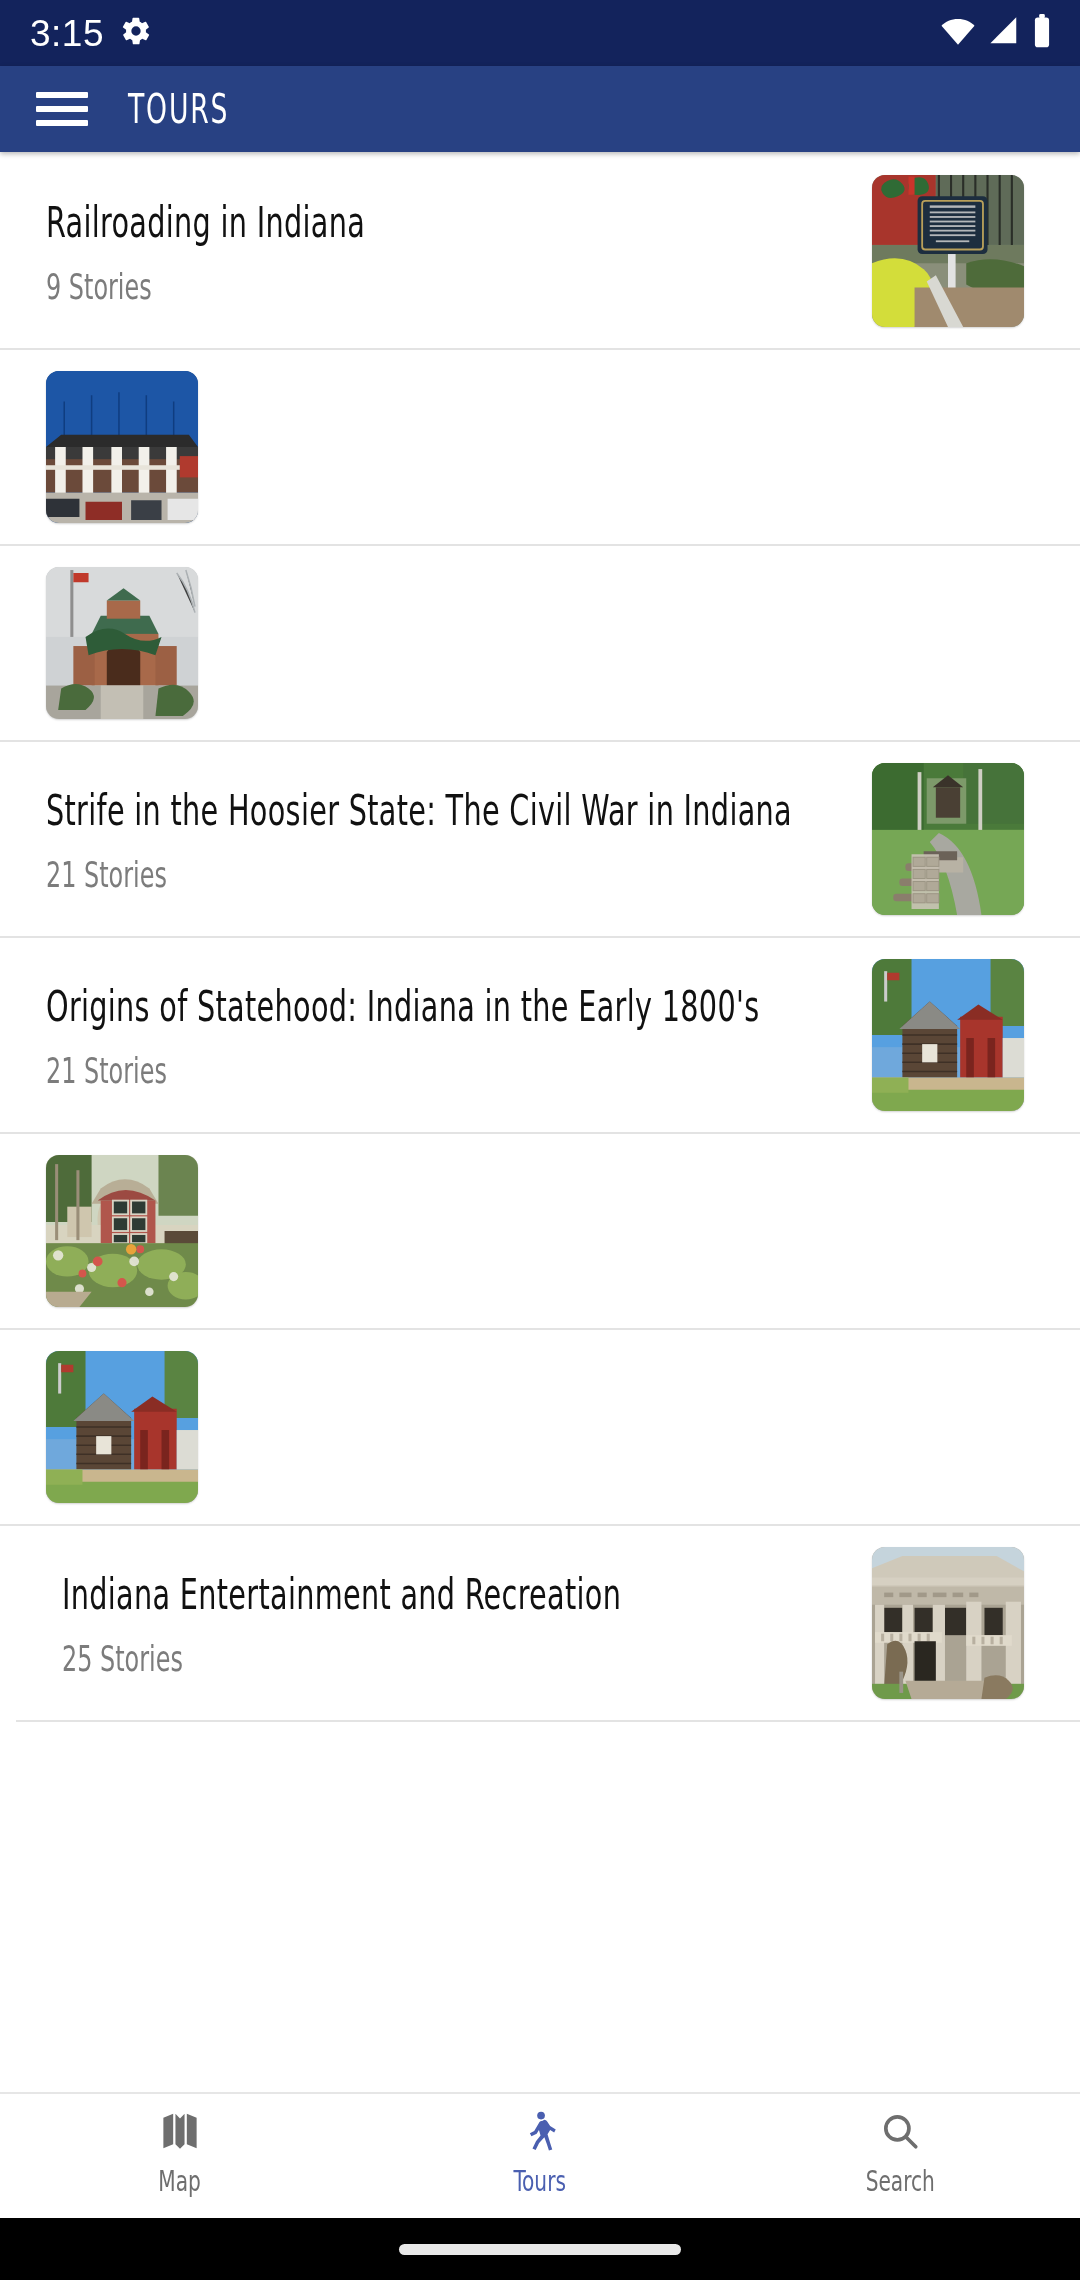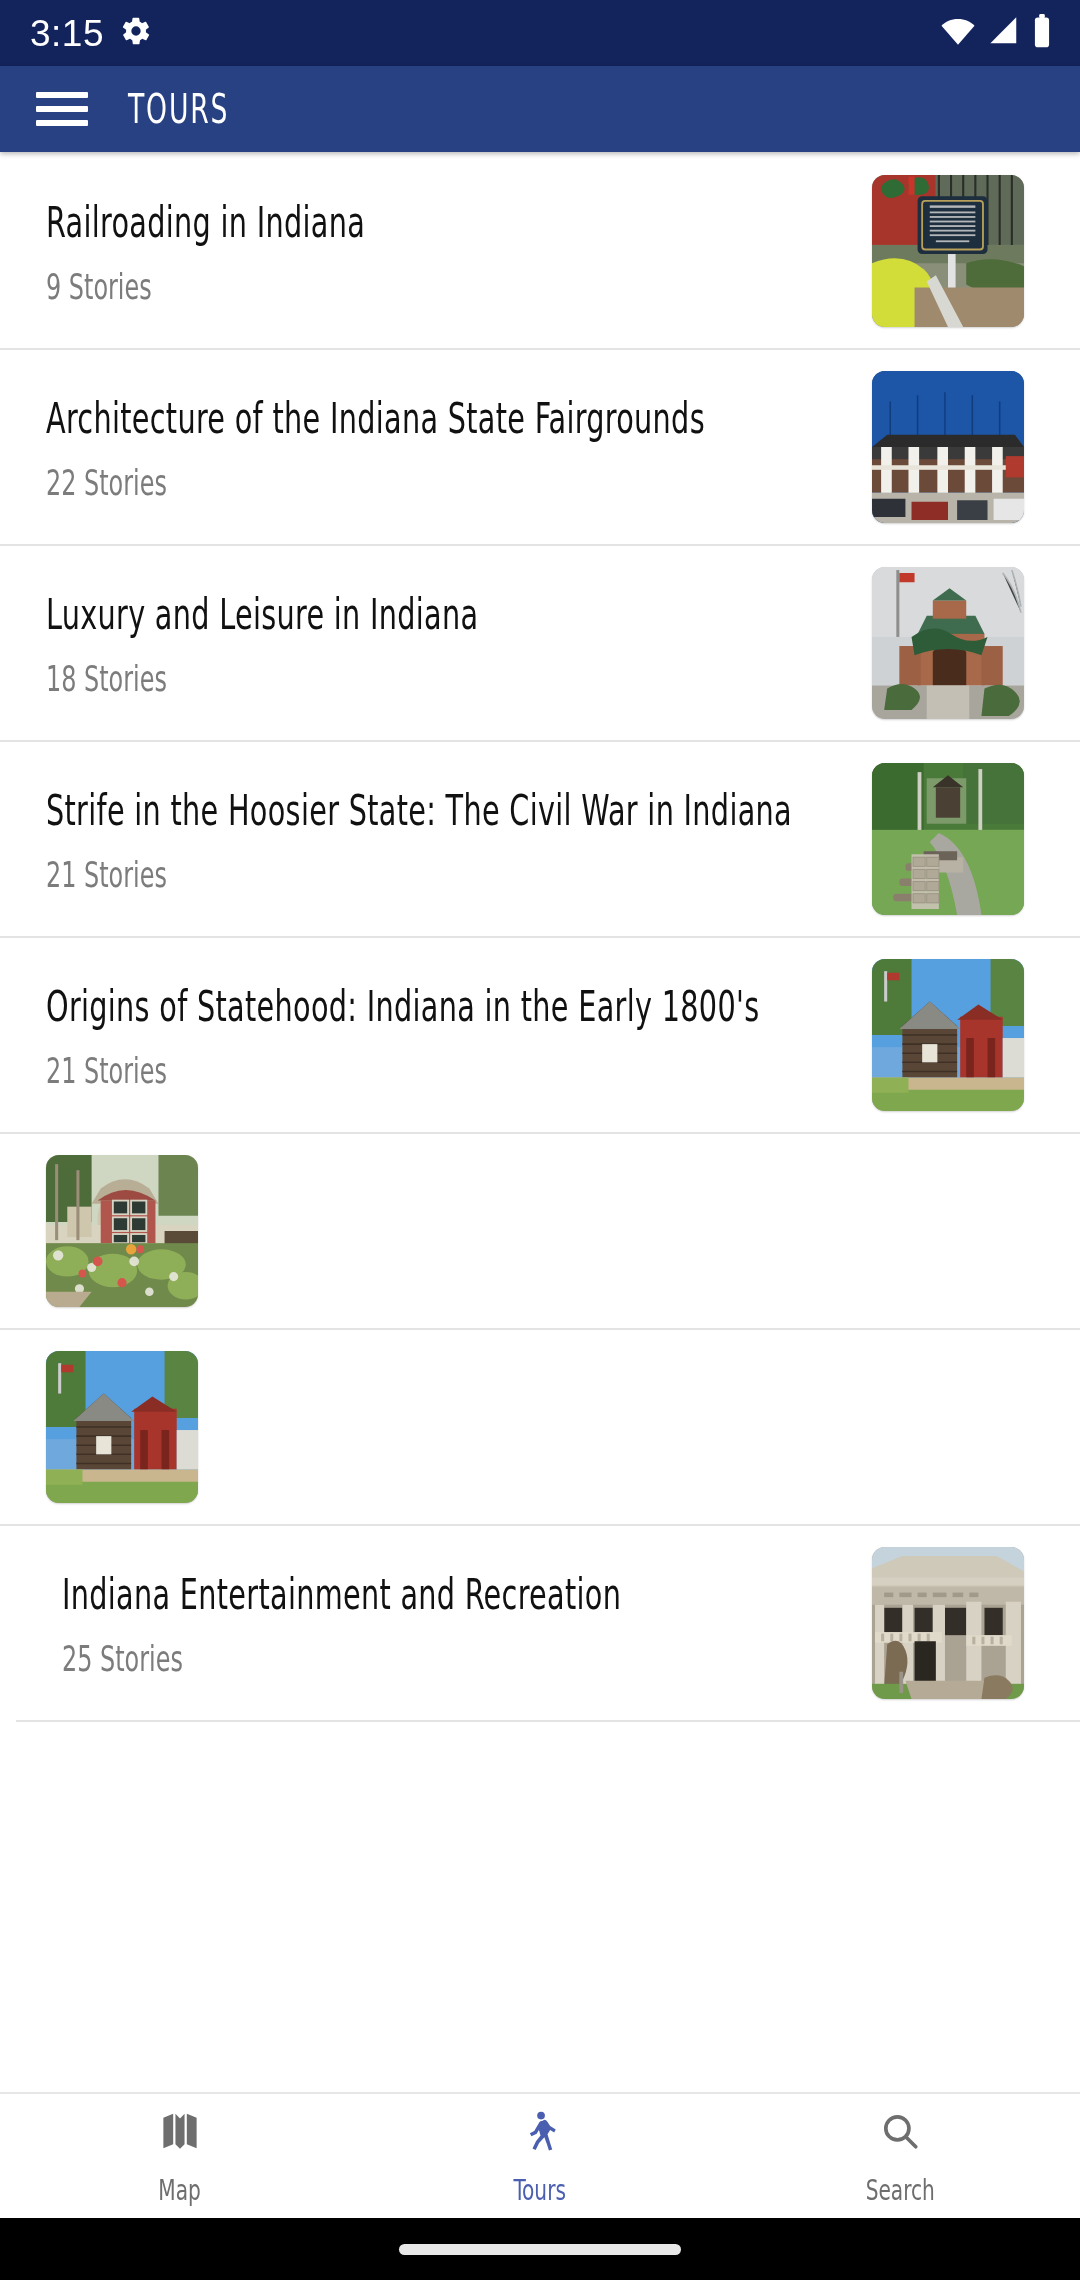--- a/index.html
+++ b/index.html
@@ -68,21 +68,21 @@
   .thumb svg { display: block; width: 100%; height: 100%; }
 
   
   .bottom-nav {
     flex: 0 0 126px; background: #fff; display: flex;
     border-top: 2px solid #e6e6e6;
     align-items: flex-start; padding-top: 14px;
   }
   .nav-item {
     flex: 1 1 0; display: flex; flex-direction: column;
-    align-items: center; gap: 20px; cursor: pointer;
+    align-items: center; gap: 11px; cursor: pointer;
   }
   .nav-icon { width: 46px; height: 46px; display: flex; align-items: center; justify-content: center; }
   .nav-label {
     font-size: 28px; color: #6e6e6e;
     font-family: "Liberation Sans Narrow", "DejaVu Sans Condensed", "Liberation Sans", sans-serif;
     transform: scaleX(0.8);
   }
   .nav-item.active .nav-label { color: #4a5fb0; }
 
   
@@ -169,24 +169,20 @@
           <rect x="50" y="52" width="5" height="42" fill="#e2e2e2"></rect>
           <path d="M0 58q20-8 34 4t-6 38H0z" fill="#d3dd3a"></path>
           <path d="M62 58q18-6 38 2v18q-22 4-38-6z" fill="#4e6b3a"></path>
           <path d="M28 74h72v26H28z" fill="#a08a6e"></path>
           <path d="M42 66l18 34h-10l-14-30z" fill="#d8d8d2"></path>
         </svg>
       </div>
     </div>
 
     <div class="tour-row">
-      <div class="tour-text">
-        <div class="tour-title">Architecture of the Indiana State Fairgrounds</div>
-        <div class="tour-count">22 Stories</div>
-      </div>
       <div class="thumb">
         <svg viewBox="0 0 100 100" preserveAspectRatio="xMidYMid slice">
           <rect width="100" height="100" fill="#1b4d96"></rect>
           <rect y="0" width="100" height="50" fill="#1d56a6"></rect>
           <g stroke="#0f3d80" stroke-width="1">
             <path d="M12 20v28M30 16v30M48 14v32M66 16v30M84 20v28"></path>
           </g>
           <path d="M0 50l10-8h84l6 8z" fill="#2b2b2b"></path>
           <rect x="0" y="50" width="100" height="30" fill="#6b4a3a"></rect>
           <rect x="0" y="50" width="100" height="8" fill="#3a3a3a"></rect>
@@ -202,24 +198,20 @@
           <rect x="0" y="80" width="100" height="20" fill="#b9b4aa"></rect>
           <path d="M0 84h22v12H0z" fill="#2e3238"></path>
           <path d="M26 86h24v12H26z" fill="#8e2d26"></path>
           <path d="M56 85h20v13H56z" fill="#3a3f46"></path>
           <path d="M80 84h20v14H80z" fill="#e6e6e6"></path>
         </svg>
       </div>
     </div>
 
     <div class="tour-row">
-      <div class="tour-text">
-        <div class="tour-title">Luxury and Leisure in Indiana</div>
-        <div class="tour-count">18 Stories</div>
-      </div>
       <div class="thumb">
         <svg viewBox="0 0 100 100" preserveAspectRatio="xMidYMid slice">
           <rect width="100" height="100" fill="#cfd2d4"></rect>
           <rect width="100" height="46" fill="#d8dadb"></rect>
           <g stroke="#9aa0a4" stroke-width="1" opacity="0.7">
             <path d="M86 4q8 10 12 26M92 2q4 12 6 24"></path>
           </g>
           <rect x="16" y="2" width="2" height="44" fill="#8e8e8e"></rect>
           <path d="M18 4h10v6H18z" fill="#c0392b"></path>
           <path d="M30 44h44l-6-12H36z" fill="#3f6b4e"></path>

